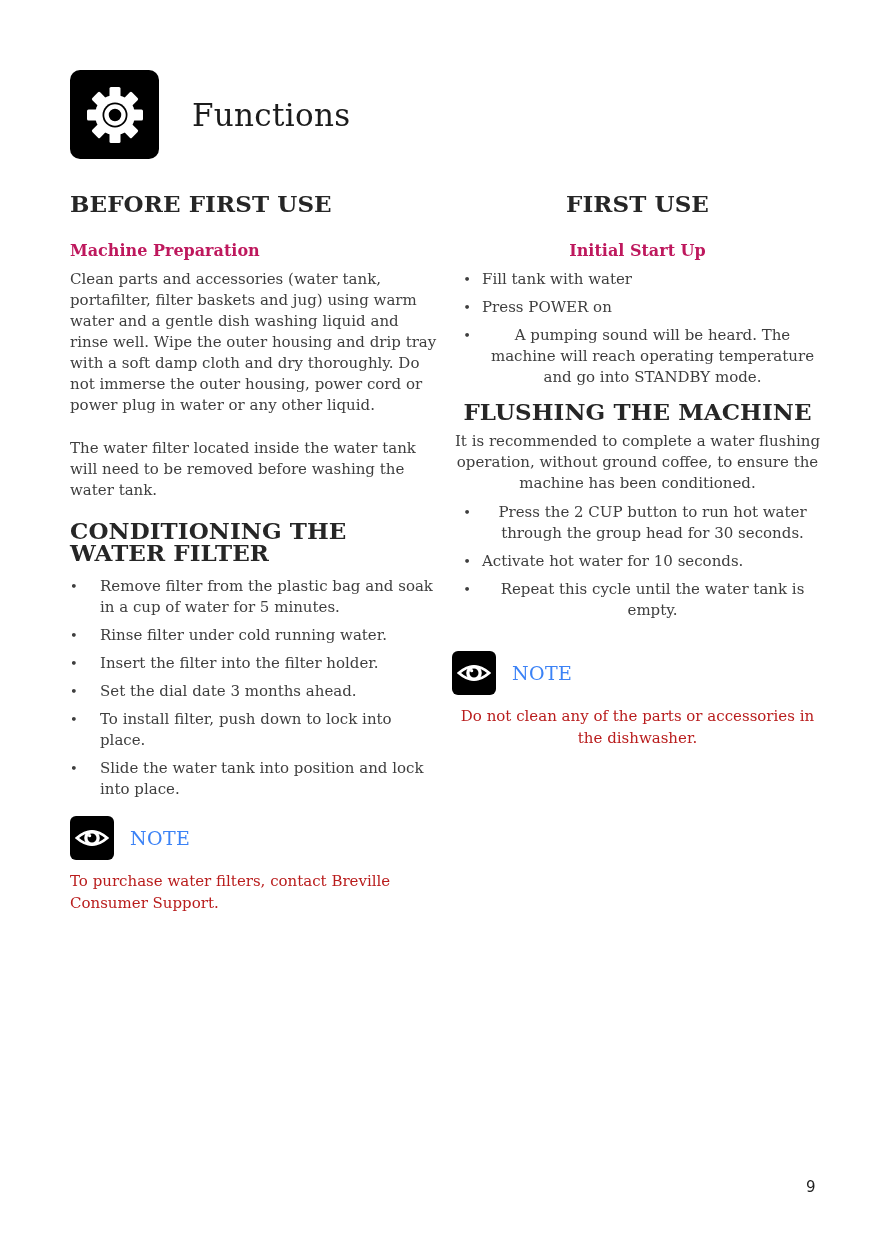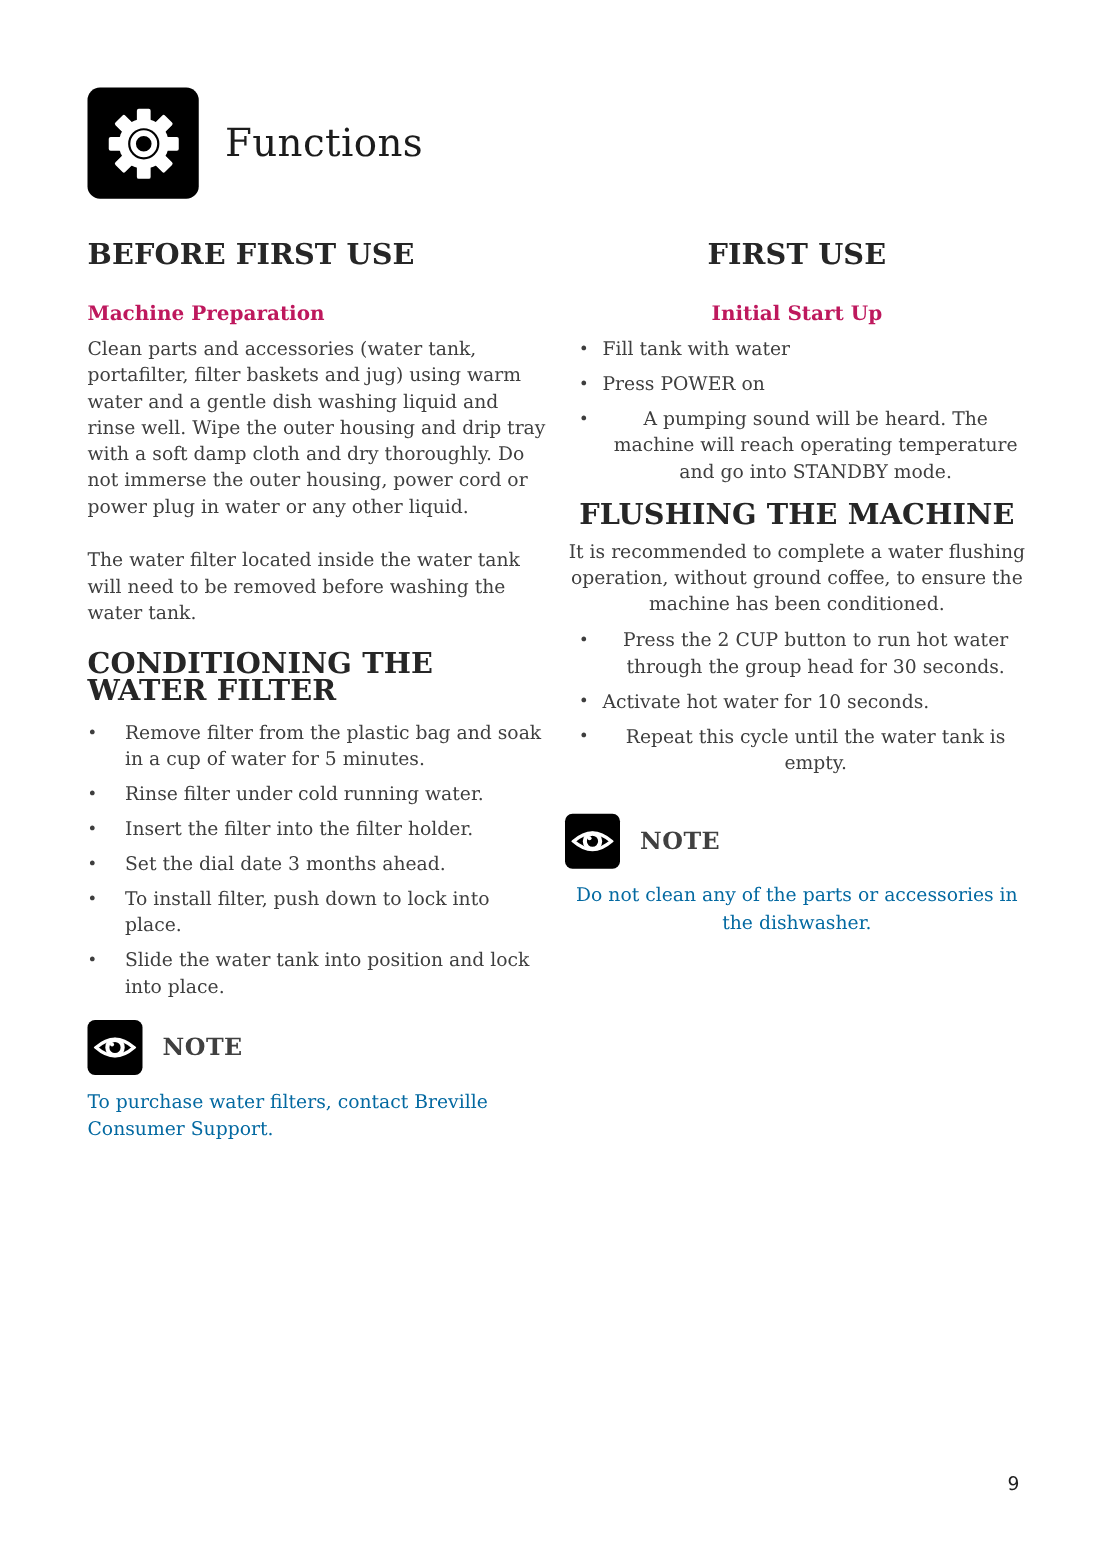--- a/index.html
+++ b/index.html
@@ -21,21 +21,21 @@
     position: absolute; top: 70px; left: 70px;
     display: flex; align-items: center; gap: 21px;
   }
   .icon-tile {
     width: 89px; height: 89px;
     background: #000000; border-radius: 10px;
     display: flex; align-items: center; justify-content: center;
     flex-shrink: 0;
   }
   .page-title {
-    margin: 0; font-size: 31px; font-weight: 400;
+    margin: 12px; font-size: 31px; font-weight: 400;
     color: #1c1c1c; letter-spacing: 0.3px;
   }
 
   
   .columns {
     position: absolute; top: 193px; left: 70px;
     display: flex;
   }
   .col { width: 370px; }
   .col.left { margin-right: 12px; }
@@ -76,26 +76,26 @@
   .note-block { margin-top: 16px; }
   .note-block.right-note { margin-top: 30px; }
   .note-head { display: flex; align-items: center; gap: 16px; }
   .note-tile {
     width: 44px; height: 44px; background: #000000;
     border-radius: 6px;
     display: flex; align-items: center; justify-content: center;
     flex-shrink: 0;
   }
   .note-label {
-    font-size: 19px; font-weight: 700; color: #404040;
+    font-size: 19px; font-weight: 400; color: #3b82f6;
     letter-spacing: 0.4px;
   }
   .note-text {
     margin: 11px 0 0 0; font-size: 15px; line-height: 21.5px;
-    color: #0369a1;
+    color: #b91c1c;
   }
 
   
   .page-number {
     position: absolute; top: 1178px; left: 806px;
     font-family: "DejaVu Sans", sans-serif;
     font-size: 15px; color: #1f1f1f;
   }
 </style>
 </head>

